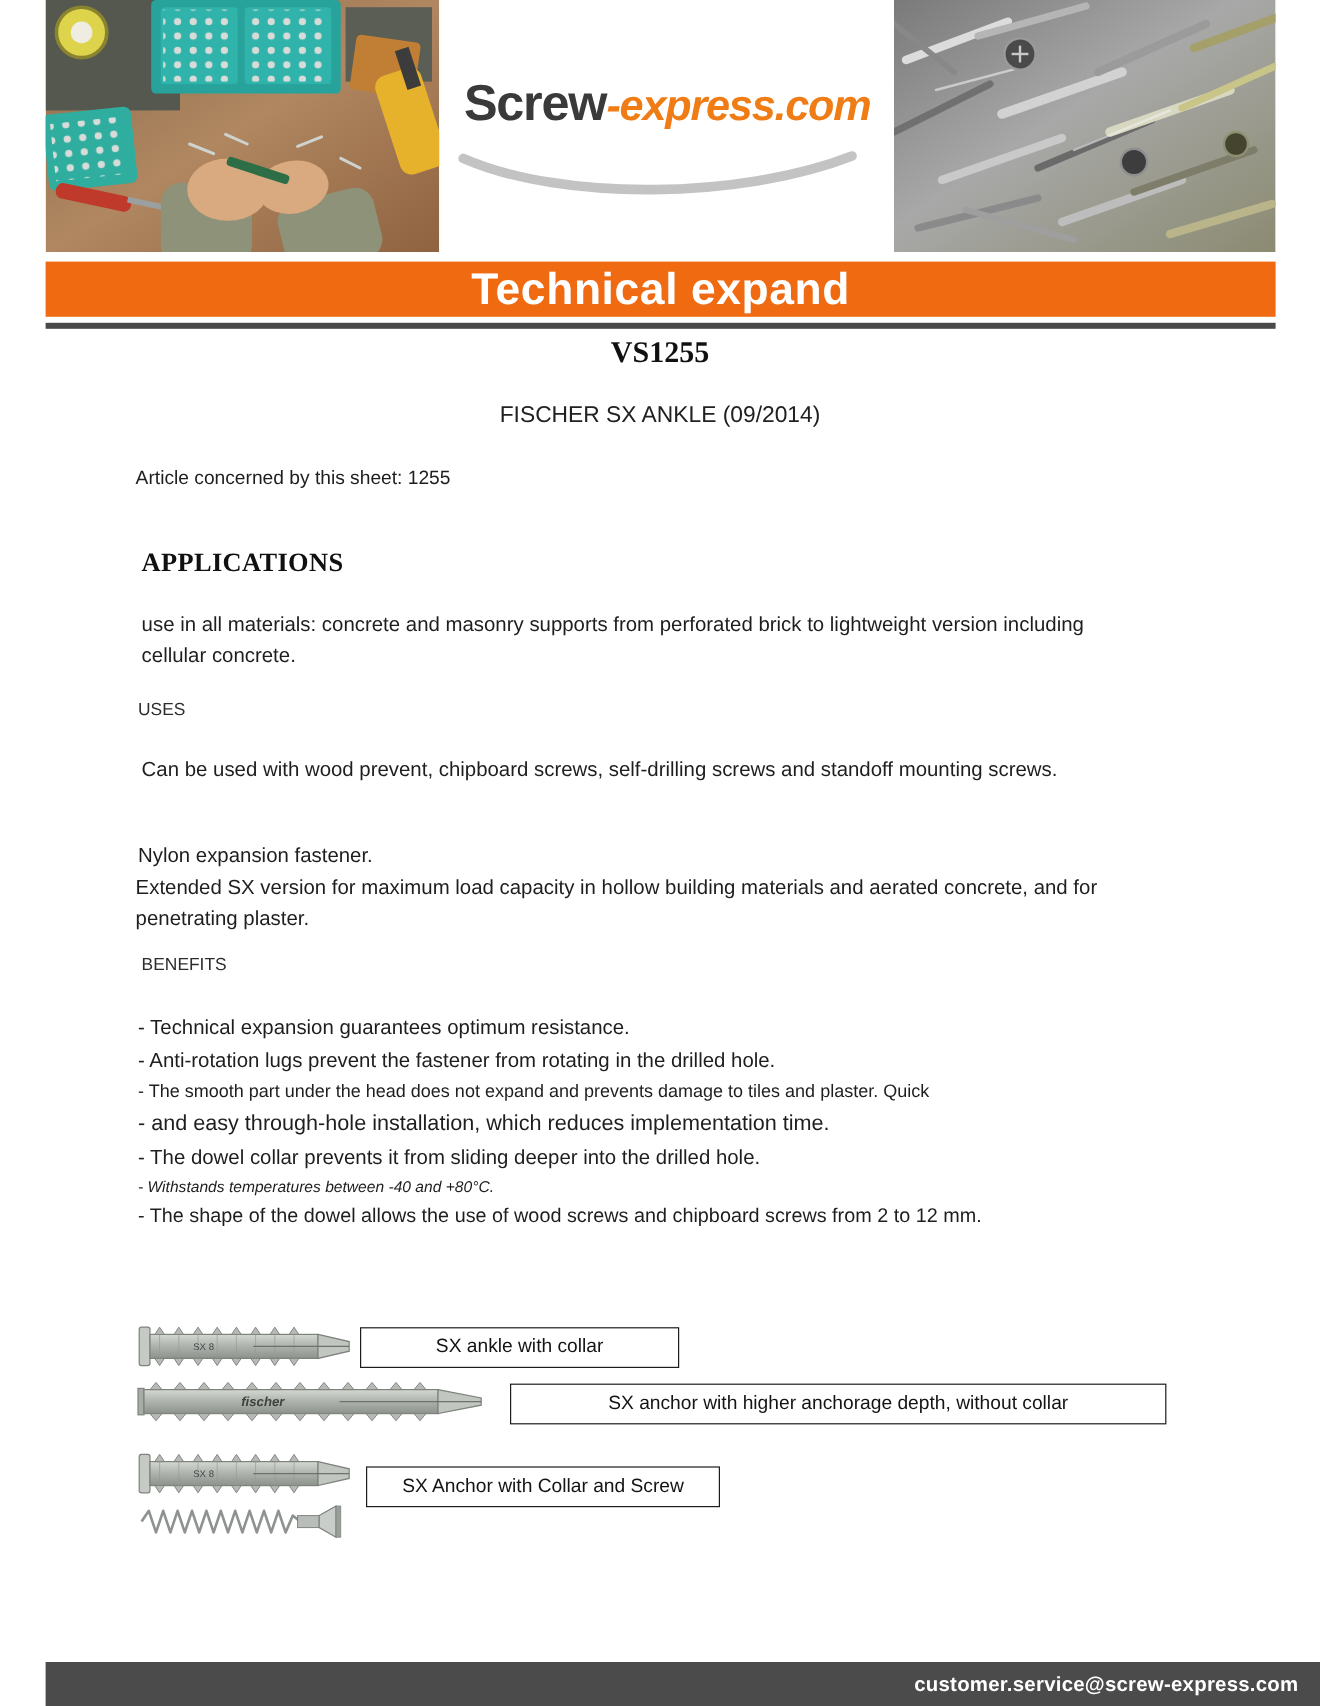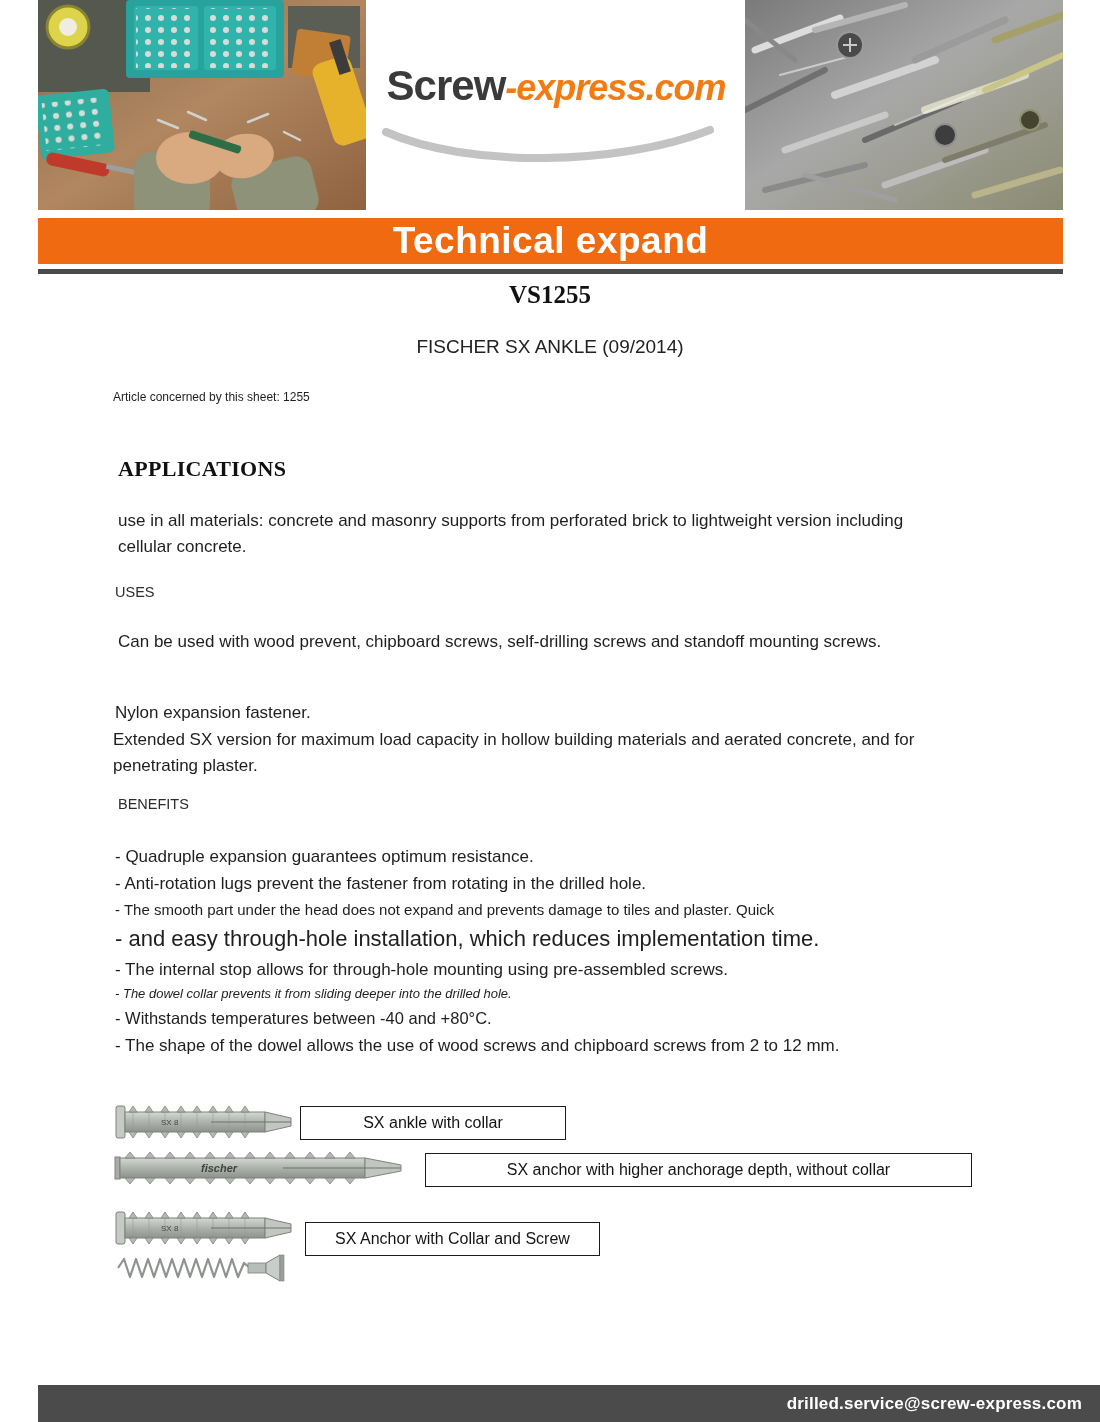--- a/index.html
+++ b/index.html
@@ -22,35 +22,35 @@
   .banner{
     position:absolute;left:38px;top:218px;width:1025px;height:46px;background:#ef6a10;
     color:#ffffff;font-weight:800;font-size:37px;text-align:center;line-height:46px;letter-spacing:.5px;
   }
   .banner-underline{position:absolute;left:38px;top:269px;width:1025px;height:5px;background:#4a4a4a;}
 
   
   .doc-code{position:absolute;top:281px;left:0;width:1100px;text-align:center;
     font-family:"Liberation Serif",serif;font-weight:700;font-size:25px;color:#111;}
   .doc-subtitle{position:absolute;top:336px;left:0;width:1100px;text-align:center;font-size:19px;color:#212121;}
-  .article-line{position:absolute;top:390px;left:113px;font-size:12px;}
+  .article-line{position:absolute;top:390px;left:113px;font-size:16px;}
 
   .h-serif{font-family:"Liberation Serif",serif;font-weight:700;font-size:22px;color:#101010;letter-spacing:.3px;text-align:center;}
   #applications-heading{top:456px;left:118px;}
   #applications-text{top:508px;left:118px;width:840px;font-size:17px;line-height:1.55;}
   #uses-heading{top:584px;left:115px;font-size:14.5px;color:#2c2c2c;}
   #uses-text{top:632px;left:118px;width:860px;font-size:17px;}
   #desc-line-1{top:703px;left:115px;font-size:17px;}
   #desc-line-2{top:727px;left:113px;width:850px;font-size:17px;line-height:1.5;}
   #benefits-heading{top:796px;left:118px;font-size:14.5px;color:#2c2c2c;}
 
   .benefits-list{position:absolute;top:846px;left:115px;width:880px;font-size:17px;line-height:1.25;}
   .benefits-list > div{margin-bottom:6px;}
   .benefits-list > div:nth-child(3){font-size:15px;}
-  .benefits-list > div:nth-child(4){font-size:22px;}
+  .benefits-list > div:nth-child(4){font-size:18px;}
   .benefits-list > div:nth-child(6){font-size:13px;font-style:italic;}
   .benefits-list > div:nth-child(7){font-size:16.5px;}
 
   
   .fig-label{
     position:absolute;border:1.5px solid #1c1c1c;background:#ffffff;font-size:16px;color:#141414;
     display:flex;align-items:center;justify-content:center;box-sizing:border-box;
   }
   #fig-label-1{left:300px;top:1106px;width:266px;height:34px;}
   #fig-label-2{left:425px;top:1153px;width:547px;height:34px;}
@@ -173,25 +173,24 @@
 
 <div id="uses-heading" class="abs">USES</div>
 <div id="uses-text" class="abs">Can be used with wood prevent, chipboard screws, self-drilling screws and standoff mounting screws.</div>
 
 <div id="desc-line-1" class="abs">Nylon expansion fastener.</div>
 <div id="desc-line-2" class="abs">Extended SX version for maximum load capacity in hollow building materials and aerated concrete, and for penetrating plaster.</div>
 
 <div id="benefits-heading" class="abs">BENEFITS</div>
 
 <div class="benefits-list">
-  <div>- Quadruple expansion guarantees optimum resistance.</div>
+  <div>- Technical expansion guarantees optimum resistance.</div>
   <div>- Anti-rotation lugs prevent the fastener from rotating in the drilled hole.</div>
   <div>- The smooth part under the head does not expand and prevents damage to tiles and plaster. Quick</div>
   <div>- and easy through-hole installation, which reduces implementation time.</div>
-  <div>- The internal stop allows for through-hole mounting using pre-assembled screws.</div>
   <div>- The dowel collar prevents it from sliding deeper into the drilled hole.</div>
   <div>- Withstands temperatures between -40 and +80°C.</div>
   <div>- The shape of the dowel allows the use of wood screws and chipboard screws from 2 to 12 mm.</div>
 </div>
 
 <svg id="plug1" class="abs" width="178" height="40" viewBox="0 0 178 40">
   <rect x="1" y="4" width="9" height="32" rx="2" fill="#c6cac4" stroke="#7e827c"></rect>
   <rect x="10" y="10" width="140" height="20" fill="url(#plugGrad)" stroke="#7e827c"></rect>
   <path d="M14 10 L18 4 L22 10 Z M30 10 L34 4 L38 10 Z M46 10 L50 4 L54 10 Z M62 10 L66 4 L70 10 Z M78 10 L82 4 L86 10 Z M94 10 L98 4 L102 10 Z M110 10 L114 4 L118 10 Z M126 10 L130 4 L134 10 Z" fill="#b6bab4" stroke="#7e827c" stroke-width=".8"></path>
   <path d="M14 30 L18 36 L22 30 Z M30 30 L34 36 L38 30 Z M46 30 L50 36 L54 30 Z M62 30 L66 36 L70 30 Z M78 30 L82 36 L86 30 Z M94 30 L98 36 L102 30 Z M110 30 L114 36 L118 30 Z M126 30 L130 36 L134 30 Z" fill="#b6bab4" stroke="#7e827c" stroke-width=".8"></path>
@@ -229,14 +228,14 @@
 <div id="fig-label-3" class="fig-label">SX Anchor with Collar and Screw</div>
 
 <svg id="screw1" class="abs" width="180" height="36" viewBox="0 0 180 36">
   <path d="M6 18 L12 9 L18 27 L24 9 L30 27 L36 9 L42 27 L48 9 L54 27 L60 9 L66 27 L72 9 L78 27 L84 9 L90 27 L96 9 L102 27 L108 9 L114 27 L120 9 L126 27 L132 13 L138 18" fill="none" stroke="#8f938f" stroke-width="2.2" stroke-linejoin="round"></path>
   <rect x="136" y="13" width="18" height="10" fill="#b9bdb9" stroke="#7e827e" stroke-width=".8"></rect>
   <polygon points="154,13 168,5 168,31 154,23" fill="#c9cdc9" stroke="#7e827e"></polygon>
   <rect x="168" y="5" width="4" height="26" fill="#9a9e9a" stroke="#7e827e" stroke-width=".6"></rect>
 </svg>
 
 <div class="footer-bar">
-  <span class="footer-email">drilled.service@screw-express.com</span>
+  <span class="footer-email">customer.service@screw-express.com</span>
 </div>
 
 </body></html>

